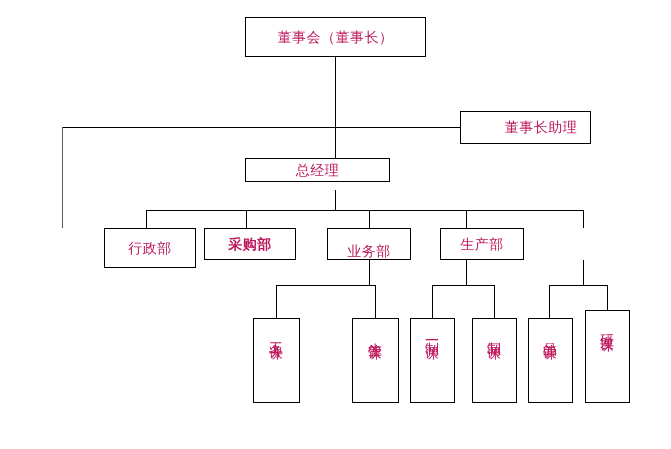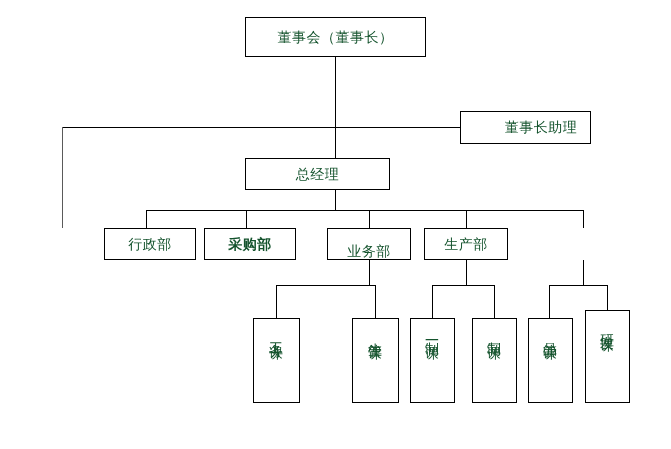--- a/index.html
+++ b/index.html
@@ -19,21 +19,21 @@
     overflow: hidden;
   }
   .node {
     position: absolute;
     box-sizing: border-box;
     border: 1px solid #000000;
     background: #ffffff;
     display: flex;
     align-items: center;
     justify-content: center;
-    color: #14532d;
+    color: #be185d;
     z-index: 2;
   }
   .node .node-label {
     display: block;
     font-size: 14px;
     line-height: 1.15;
     letter-spacing: 0.5px;
     white-space: nowrap;
   }
   .node.vertical {
@@ -70,48 +70,48 @@
   <div class="line h" style="left:62px; top:127px; width:398px;"></div>
 
   <div class="node" style="left:460px; top:111px; width:131px; height:33px;padding-left:31px;">
     <span class="node-label">董事长助理</span>
   </div>
 
   <div class="line v soft" style="left:62px; top:127px; height:101px;"></div>
 
   <div class="line v" style="left:335px; top:127px; height:31px;"></div>
 
-  <div class="node" style="left:245px; top:158px; width:145px; height:32px;">
+  <div class="node" style="left:245px; top:158px; width:145px; height:24px;">
     <span class="node-label">总经理</span>
   </div>
 
   <div class="line v" style="left:335px; top:190px; height:21px;"></div>
 
   <div class="line h" style="left:146px; top:210px; width:437px;"></div>
 
   <div class="line v" style="left:146px; top:210px; height:18px;"></div>
   <div class="line v" style="left:246px; top:210px; height:18px;"></div>
   <div class="line v" style="left:369px; top:210px; height:18px;"></div>
   <div class="line v" style="left:466px; top:210px; height:18px;"></div>
   <div class="line v" style="left:583px; top:210px; height:18px;"></div>
 
 
-  <div class="node" style="left:104px; top:228px; width:92px; height:32px;">
+  <div class="node" style="left:104px; top:228px; width:92px; height:40px;">
     <span class="node-label">行政部</span>
   </div>
 
   <div class="node" style="left:204px; top:228px; width:92px; height:32px;font-weight:bold;">
     <span class="node-label">采购部</span>
   </div>
 
   <div class="node" style="left:327px; top:228px; width:84px; height:32px;align-items:flex-end;">
     <span class="node-label">业务部</span>
   </div>
 
-  <div class="node" style="left:424px; top:228px; width:84px; height:32px;">
+  <div class="node" style="left:440px; top:228px; width:84px; height:32px;">
     <span class="node-label">生产部</span>
   </div>
 
 
   <div class="line v" style="left:369px; top:260px; height:26px;"></div>
   <div class="line h" style="left:276px; top:285px; width:100px;"></div>
   <div class="line v" style="left:276px; top:285px; height:33px;"></div>
   <div class="line v" style="left:375px; top:285px; height:33px;"></div>
 
   <div class="line v" style="left:466px; top:260px; height:26px;"></div>

